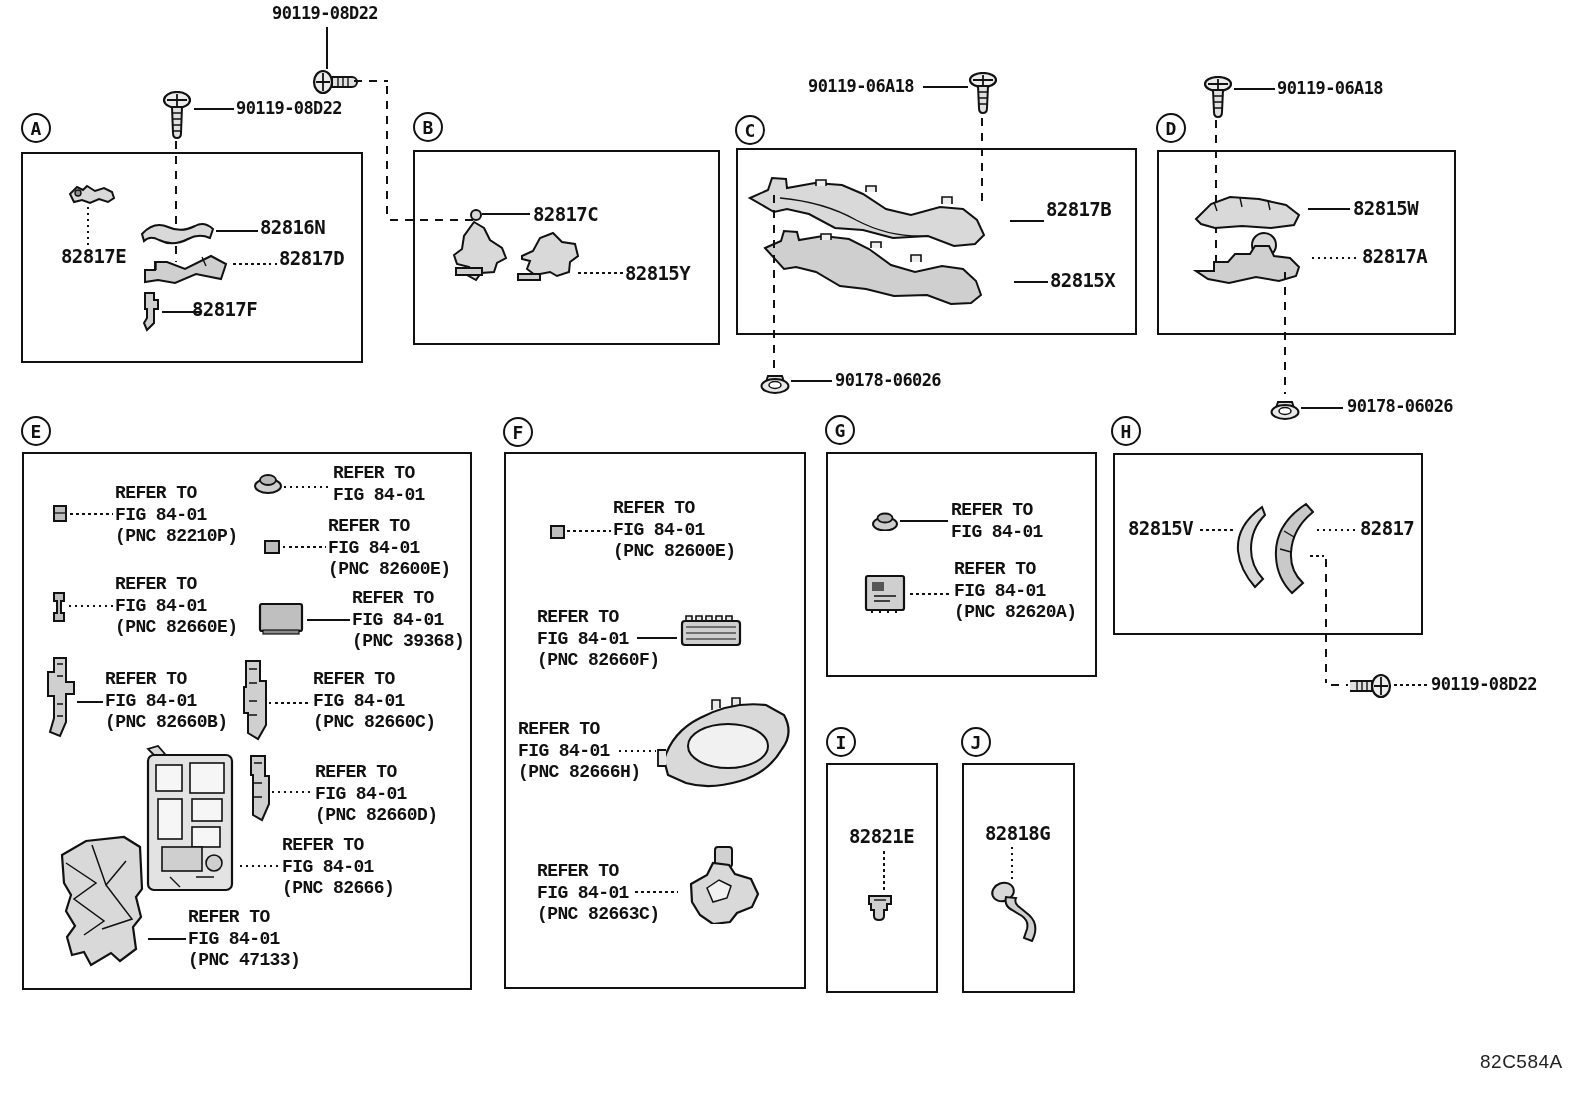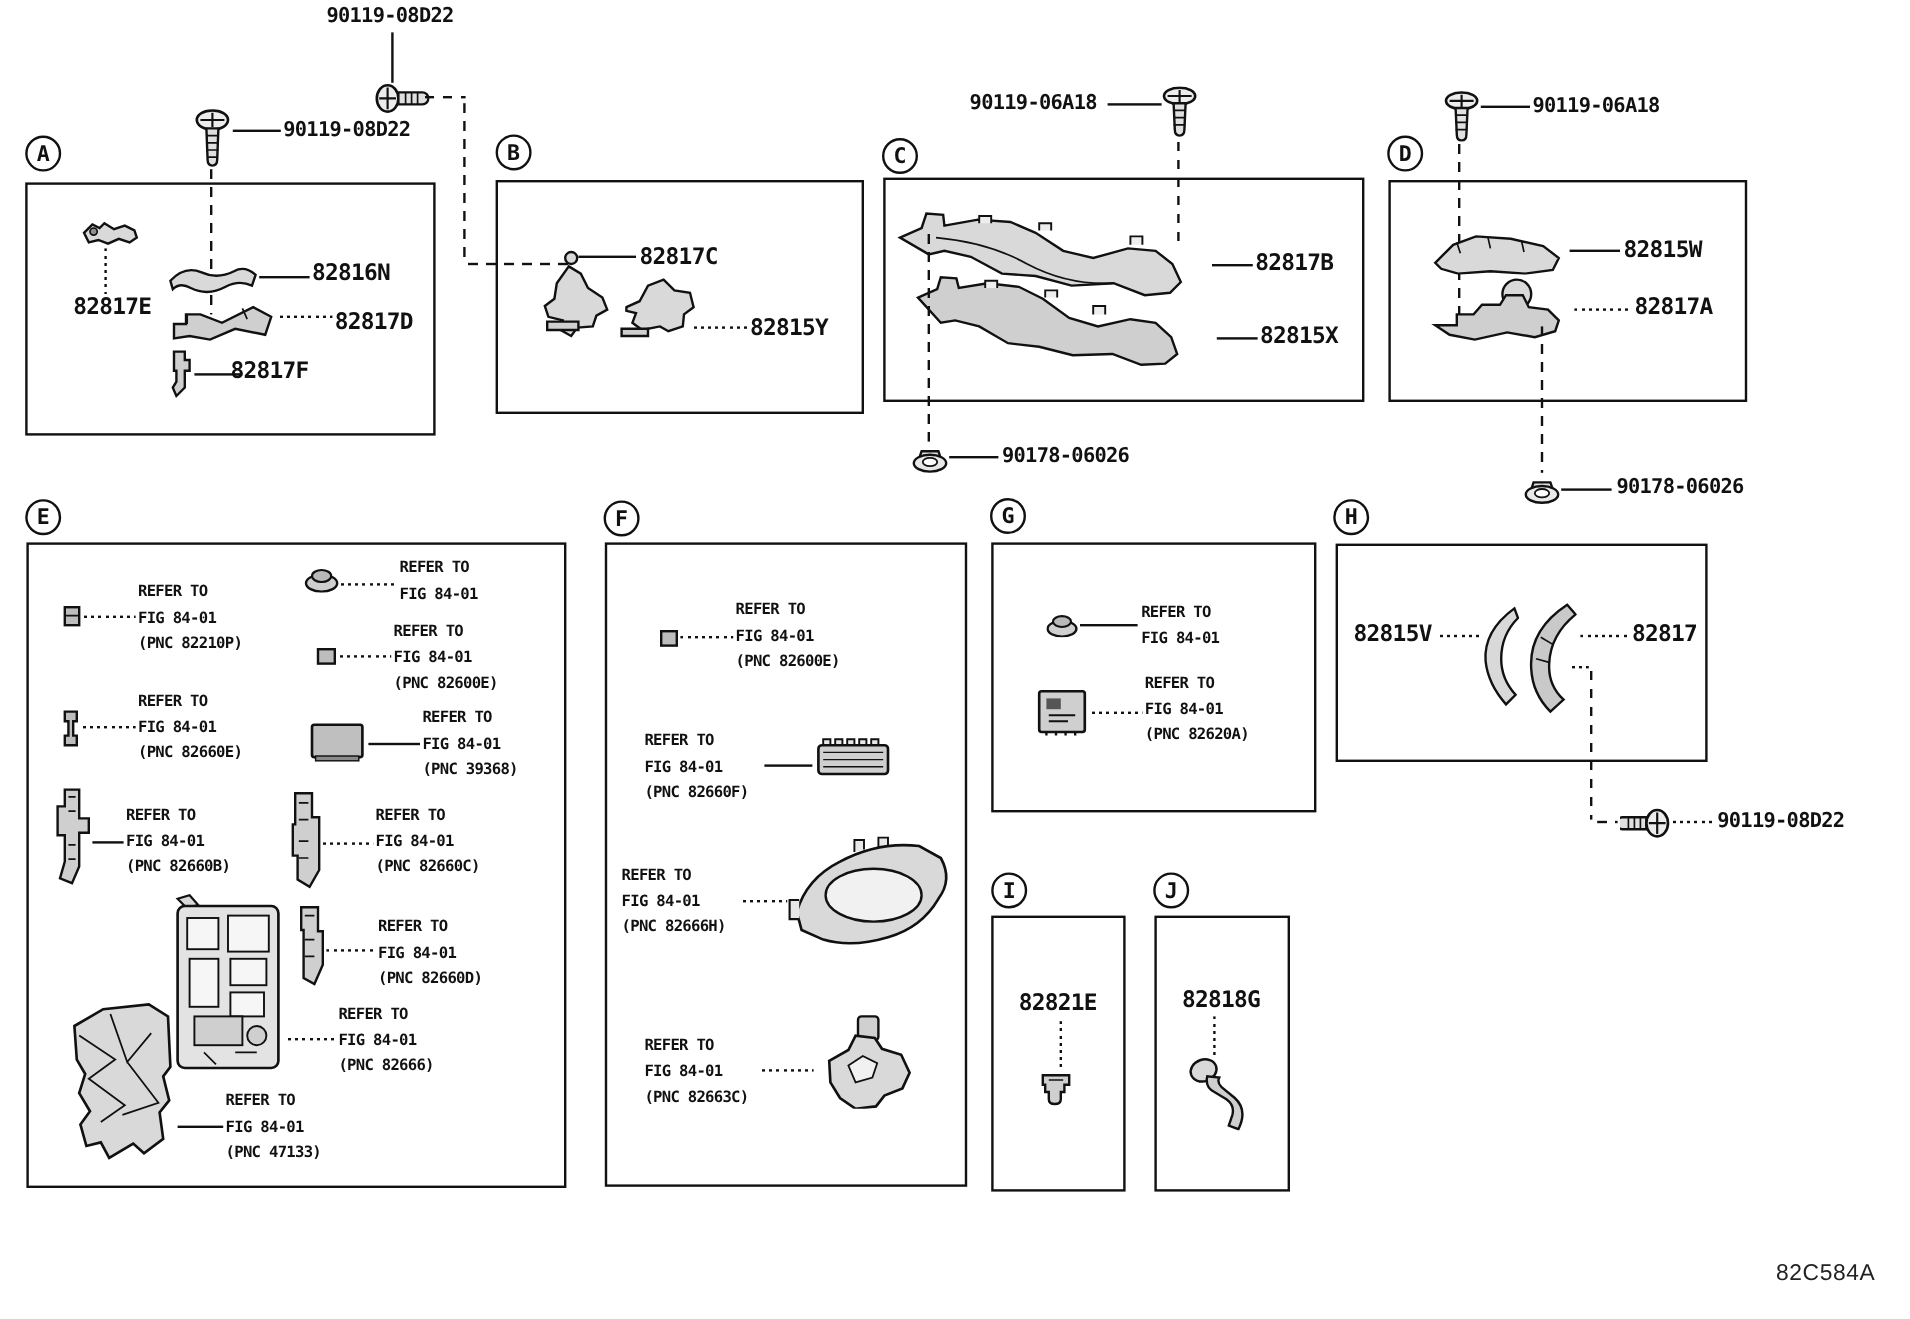--- a/index.html
+++ b/index.html
@@ -1,21 +1,21 @@
 <!DOCTYPE html>
 <html><head>
 <meta charset="utf-8">
 <style>
   html,body{margin:0;padding:0;background:#fff;}
   #canvas{position:relative;width:1592px;height:1099px;background:#ffffff;overflow:hidden;
           font-family:"DejaVu Sans Mono", monospace;color:#111;padding-left:16px;}
   .lbl{position:absolute;white-space:nowrap;font-weight:bold;font-size:19px;letter-spacing:-0.6px;}
   .fast{font-size:17px;}
   .note{position:absolute;}
-  .note div{font-size:13px;font-weight:bold;line-height:21.5px;white-space:nowrap;letter-spacing:-0.6px;}
+  .note div{font-size:18px;font-weight:bold;line-height:21.5px;white-space:nowrap;letter-spacing:-0.6px;font-family:Liberation Mono, monospace;}
   .box{position:absolute;border:2px solid #111;box-sizing:border-box;}
   .circle{position:absolute;width:30px;height:30px;border:2.5px solid #111;border-radius:50%;
           box-sizing:border-box;display:flex;align-items:center;justify-content:center;
           font-size:18px;font-weight:bold;}
   .ln{position:absolute;background:#111;}
   .dotl{position:absolute;height:2px;background-image:repeating-linear-gradient(to right,#111 0 2.5px,transparent 2.5px 6px);}
   .dotv{position:absolute;width:2px;background-image:repeating-linear-gradient(to bottom,#111 0 2.5px,transparent 2.5px 6px);}
   .dashh{position:absolute;height:2px;background-image:repeating-linear-gradient(to right,#111 0 8px,transparent 8px 15px);}
   .dashv{position:absolute;width:2px;background-image:repeating-linear-gradient(to bottom,#111 0 8px,transparent 8px 15px);}
   .part{position:absolute;}
@@ -61,21 +61,21 @@
     <path d="M3 17q12-13 26-7 13 6 27-1 9-5 18 3l-3 9q-11-5-22 1-15 8-29 1-9-5-15 1z" fill="#d9d9d9" stroke="#111" stroke-width="2"></path>
   </svg>
   <div class="ln" style="left:216px;top:230px;width:42px;height:2px"></div>
   <div class="lbl" style="left:260px;top:216px">82816N</div>
 
   <svg class="part" style="left:142px;top:249px" width="89" height="37" viewBox="0 0 89 37">
     <path d="M3 21h10v-8h12l18 7 26-13 15 8-5 15-25-5-21 9-17-3-13 2z" fill="#cfcfcf" stroke="#111" stroke-width="2"></path>
     <path d="M14 13v8M60 8l4 9" stroke="#111" stroke-width="1.4" fill="none"></path>
   </svg>
   <div class="dotl" style="left:233px;top:263px;width:44px"></div>
-  <div class="lbl" style="left:279px;top:257px">82817D</div>
+  <div class="lbl" style="left:279px;top:247px">82817D</div>
 
   <svg class="part" style="left:140px;top:291px" width="20" height="42" viewBox="0 0 20 42">
     <path d="M5 2h9v7h4v9h-4v14l-7 7-3-7 3-5V18H5z" fill="#cfcfcf" stroke="#111" stroke-width="2"></path>
   </svg>
   <div class="ln" style="left:162px;top:311px;width:40px;height:2px"></div>
   <div class="lbl" style="left:192px;top:298px">82817F</div>
 
   <div class="circle" style="left:413px;top:112px">B</div>
   <div class="box" style="left:413px;top:150px;width:307px;height:195px"></div>
   <svg class="part" style="left:450px;top:208px" width="64" height="78" viewBox="0 0 64 78">
@@ -106,21 +106,21 @@
   <svg class="part" style="left:746px;top:166px" width="263" height="97" viewBox="0 0 263 97">
     <path d="M4 32l18-8 4-12 14 1 1 9 28-5 27 2 21 9 23 15 25 6 29-8 23 2 14 11 7 15-9 9-21 2-26-10-35 2-30-8-28-2-26-14-22-5-13 3z" fill="#d9d9d9" stroke="#111" stroke-width="2"></path>
     <path d="M70 20v-6h10v6M120 26v-6h10v6M196 38v-7h10v7" fill="#eee" stroke="#111" stroke-width="1.6"></path>
     <path d="M34 32q44 4 76 22 34 18 72 16" fill="none" stroke="#111" stroke-width="1.4"></path>
   </svg>
   <svg class="part" style="left:761px;top:218px" width="251" height="94" viewBox="0 0 251 94">
     <path d="M4 30l16-7 3-10 13 1 2 8 24-4 26 3 20 10 22 16 24 7 27-6 21 3 13 12 5 14-10 8-20 1-24-9-33 1-28-7-26-3-24-14-20-5-12 2z" fill="#cfcfcf" stroke="#111" stroke-width="2"></path>
     <path d="M60 22v-6h10v6M150 44v-7h10v7M110 30v-6h10v6" fill="#eee" stroke="#111" stroke-width="1.6"></path>
   </svg>
   <div class="ln" style="left:1010px;top:220px;width:34px;height:2px"></div>
-  <div class="lbl" style="left:1046px;top:208px">82817B</div>
+  <div class="lbl" style="left:1046px;top:198px">82817B</div>
   <div class="ln" style="left:1014px;top:281px;width:34px;height:2px"></div>
   <div class="lbl" style="left:1050px;top:269px">82815X</div>
   <div class="dashv" style="left:773px;top:195px;height:173px"></div>
   <svg class="part" style="left:760px;top:370px" width="30" height="25" viewBox="0 0 30 25">
     <path d="M5 15l3-9h14l3 9z" fill="#e0e0e0" stroke="#111" stroke-width="2"></path>
     <ellipse cx="15" cy="16" rx="13.5" ry="7" fill="#e8e8e8" stroke="#111" stroke-width="2"></ellipse>
     <ellipse cx="15" cy="15" rx="6" ry="3.5" fill="#fff" stroke="#111" stroke-width="1.5"></ellipse>
   </svg>
   <div class="ln" style="left:791px;top:380px;width:41px;height:2px"></div>
   <div class="lbl fast" style="left:835px;top:370px">90178-06026</div>

